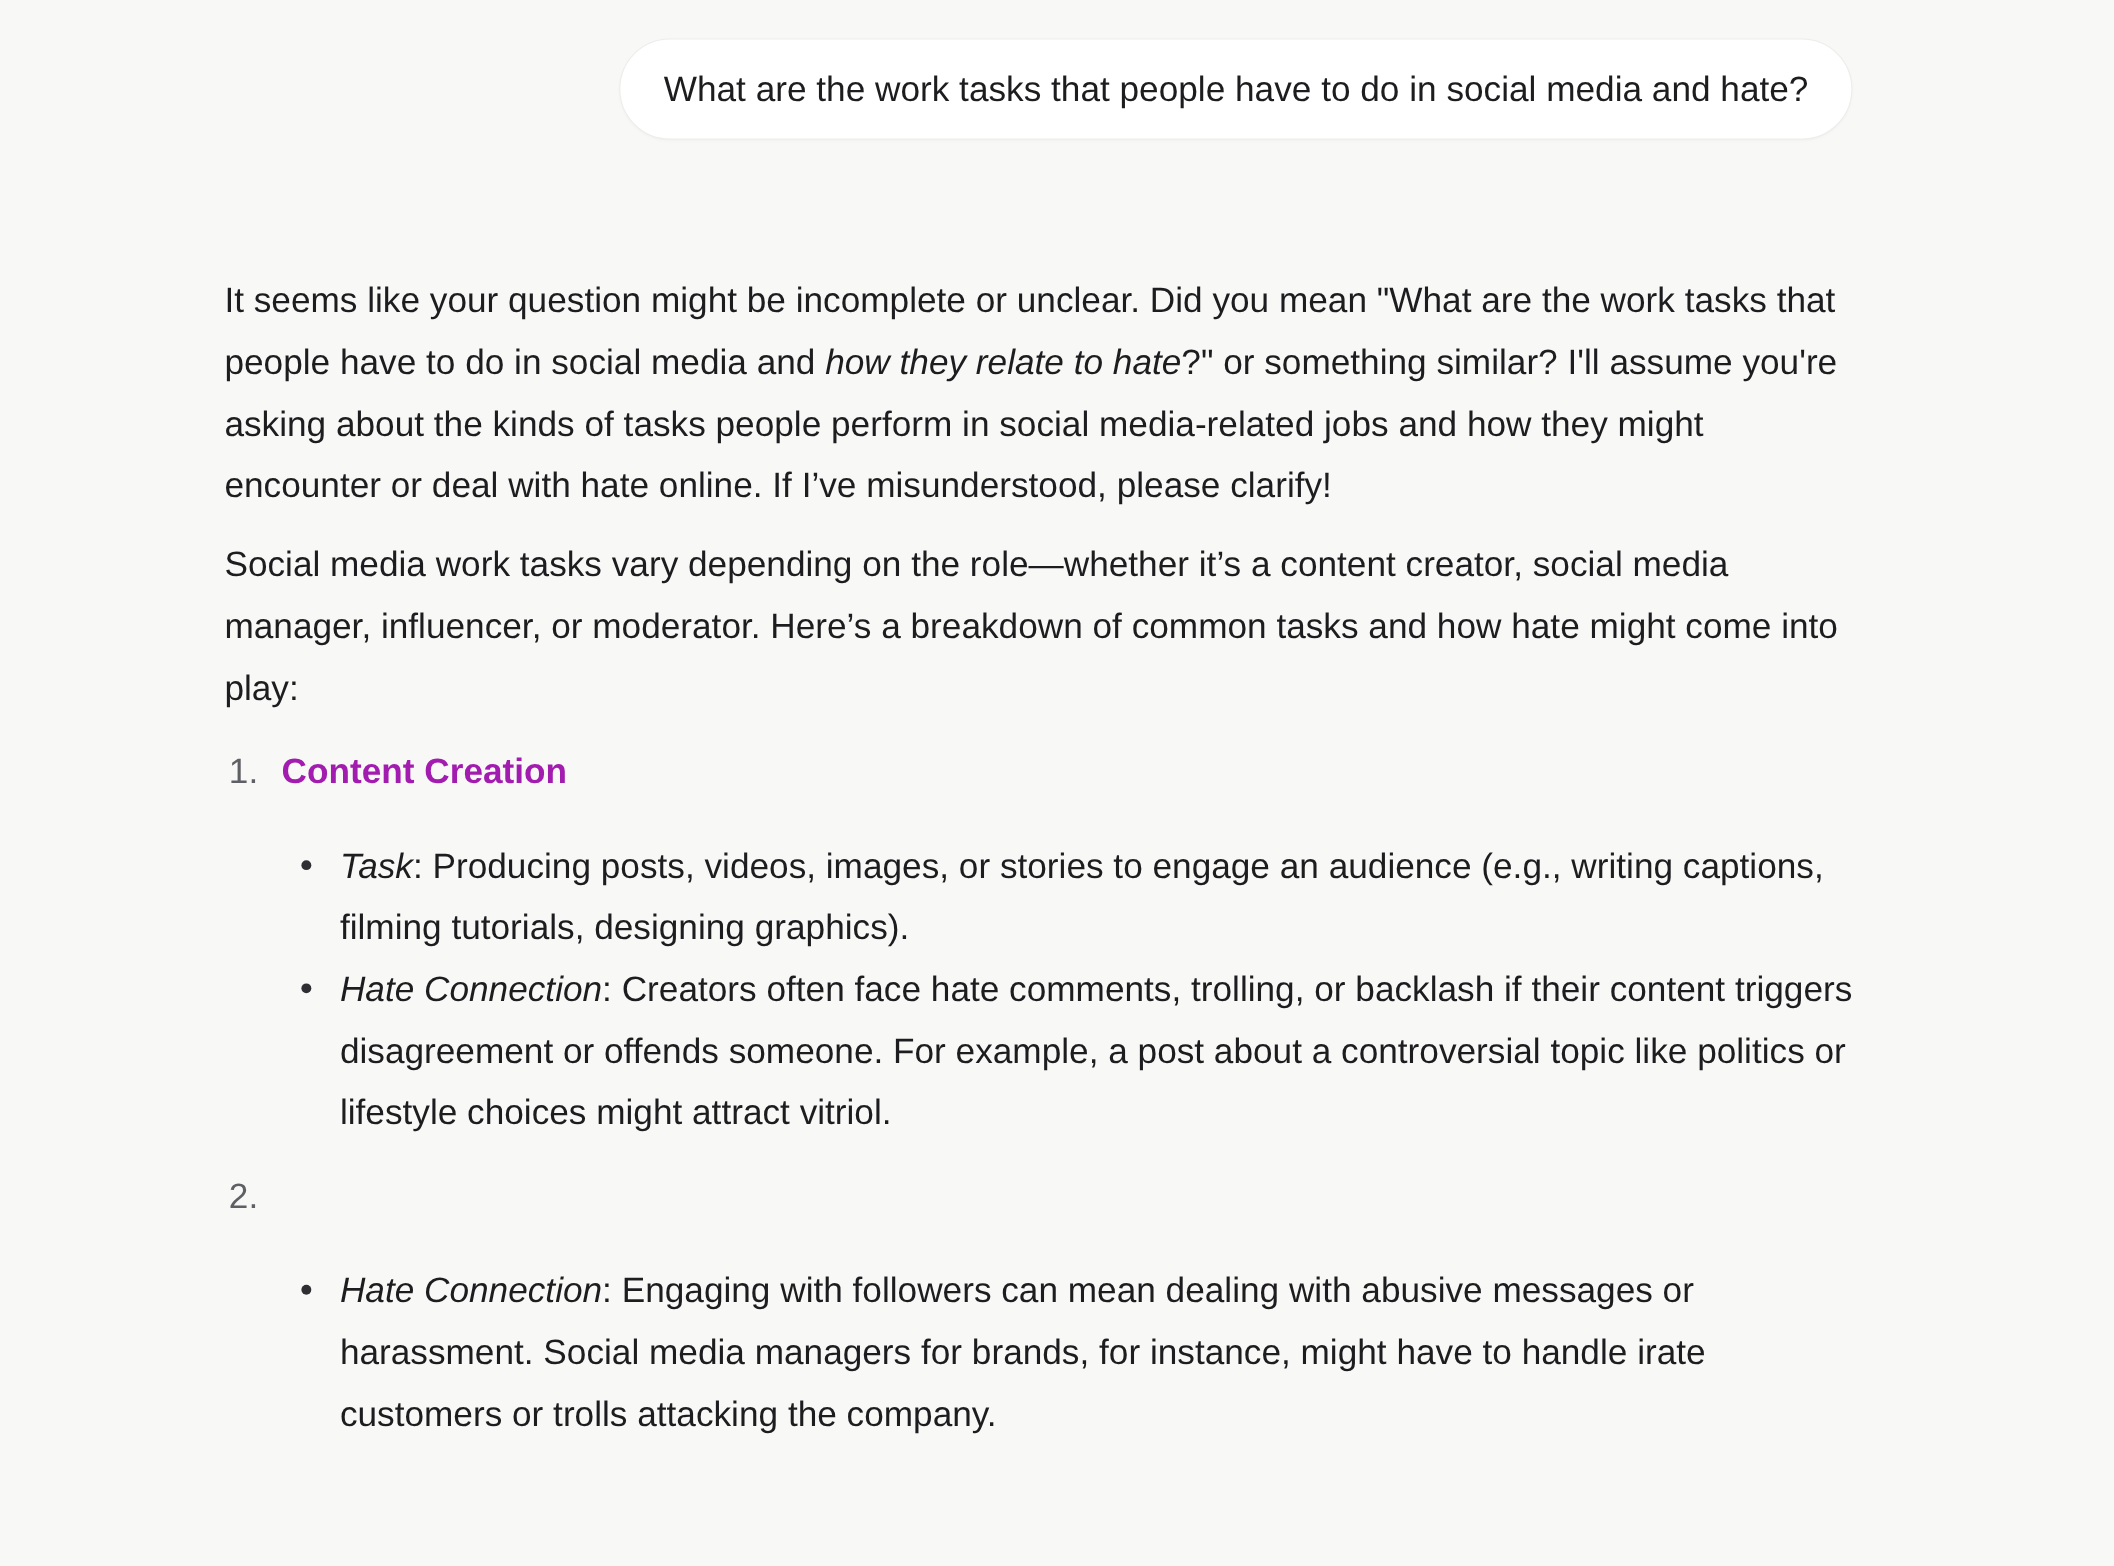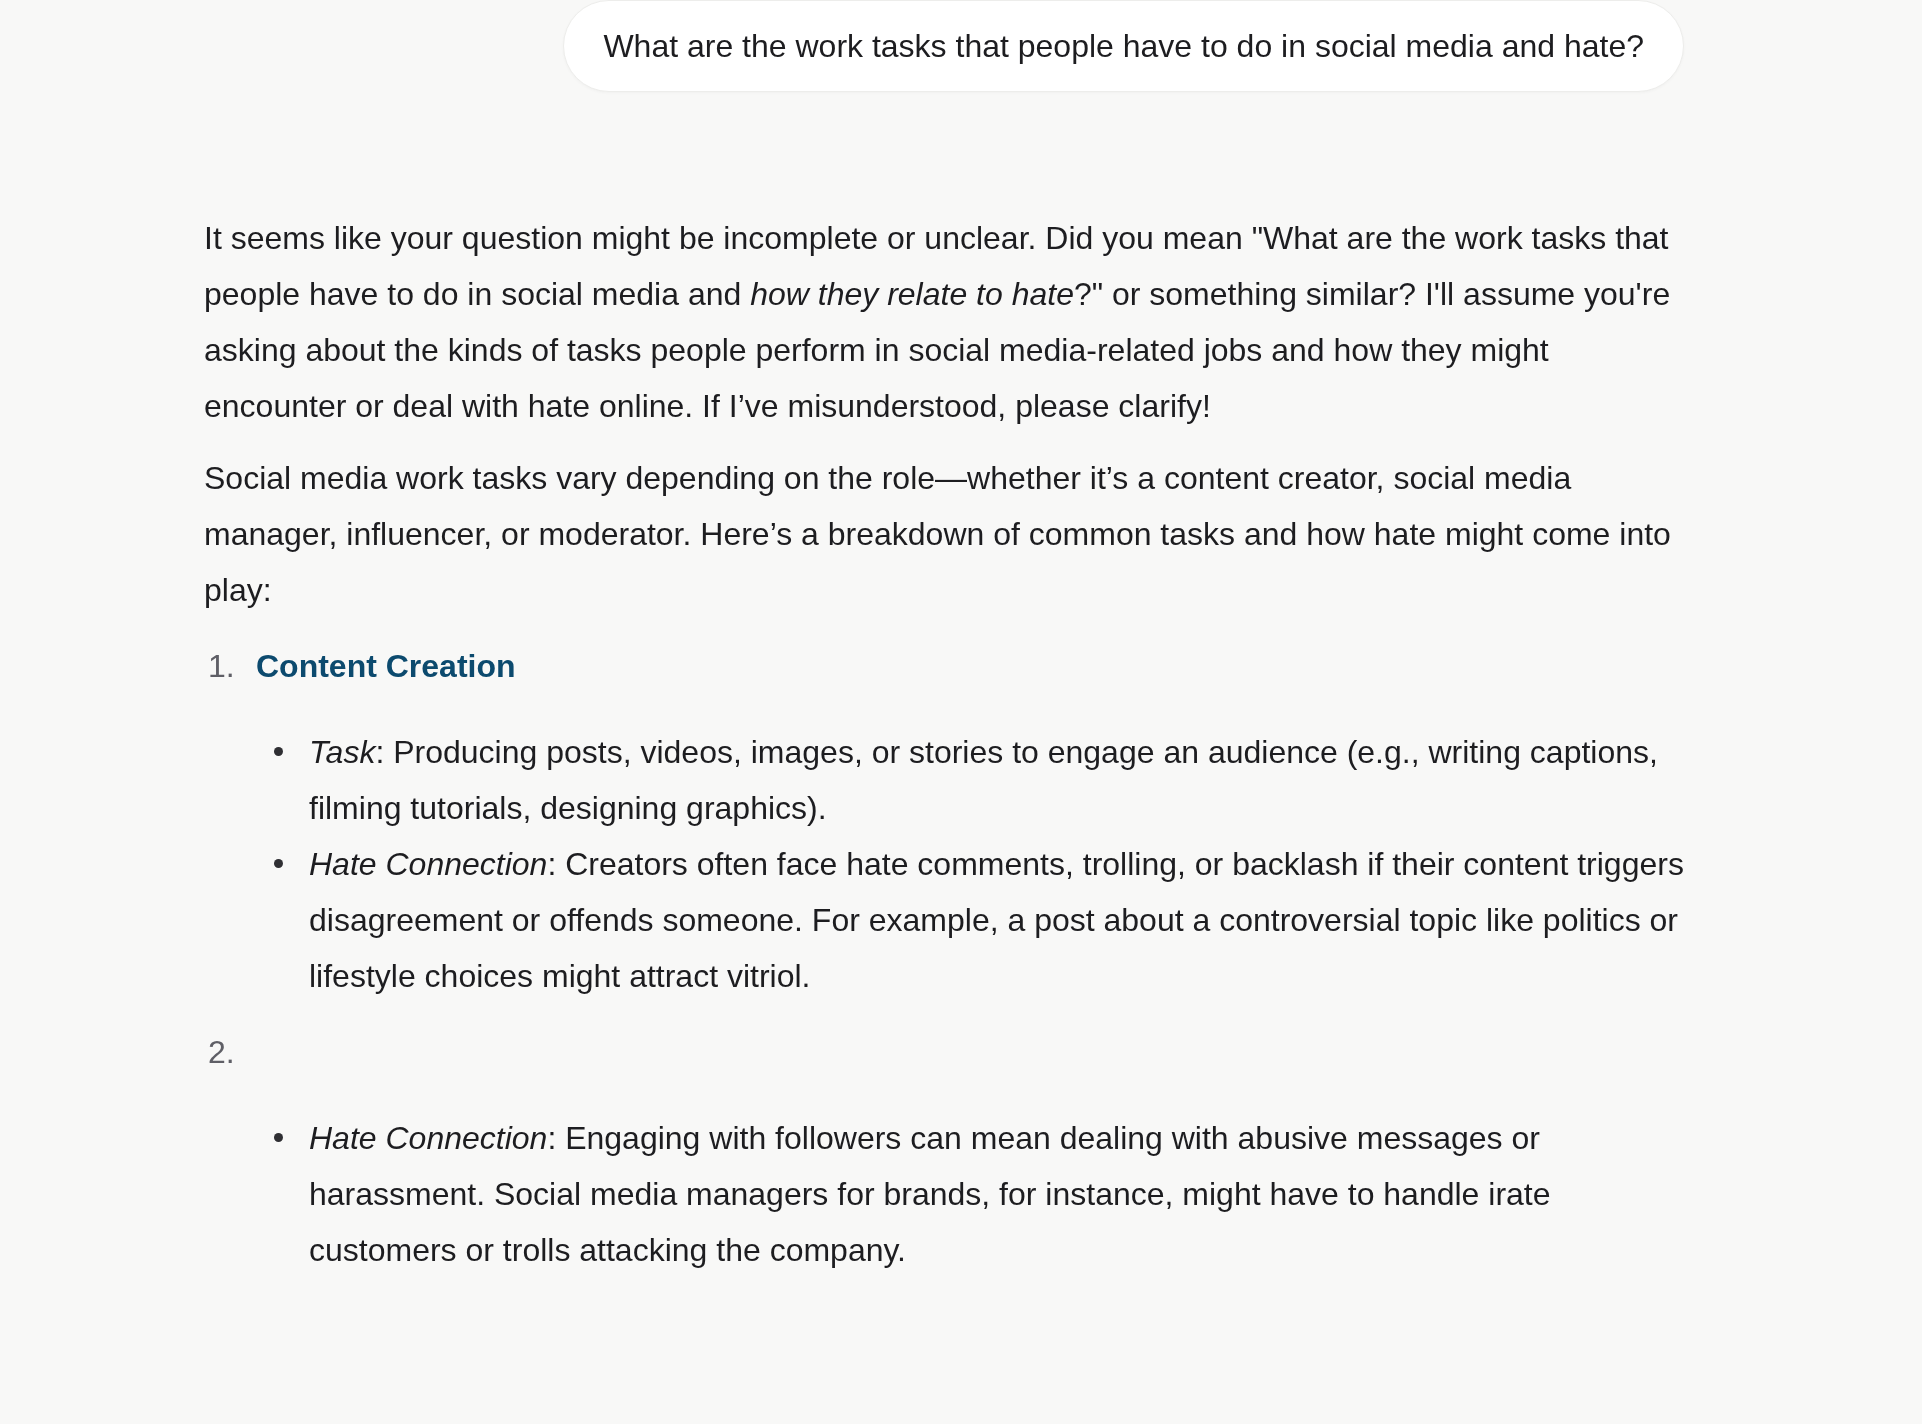--- a/index.html
+++ b/index.html
@@ -10,20 +10,21 @@
     font-family: "Liberation Sans", sans-serif;
     font-size: 32px;
     line-height: 56px;
     color: #1d1d20;
     overflow: hidden;
     -webkit-font-smoothing: antialiased;
   }
   .column {
     width: 1490px;
     margin-left: 204px;
+    padding-top: 35px;
   }
   .user-row {
     display: flex;
     justify-content: flex-end;
   }
   .user-bubble {
     background: #ffffff;
     border: 1px solid #ededeb;
     box-shadow: 0 1px 3px rgba(0,0,0,0.03);
     border-radius: 46px;
@@ -38,21 +39,21 @@
   .oitem + .oitem { margin-top: 20px; }
   .li-row { display: flex; }
   .li-num {
     flex: none;
     width: 48px;
     padding-left: 4px;
     color: #5f5f66;
   }
   .li-title {
     font-weight: bold;
-    color: #0c4a6e;
+    color: #a21caf;
   }
   .bullets {
     margin-left: 70px;
     margin-top: 30px;
   }
   .bullet { display: flex; }
   .dot {
     flex: none;
     width: 9px;
     height: 9px;

